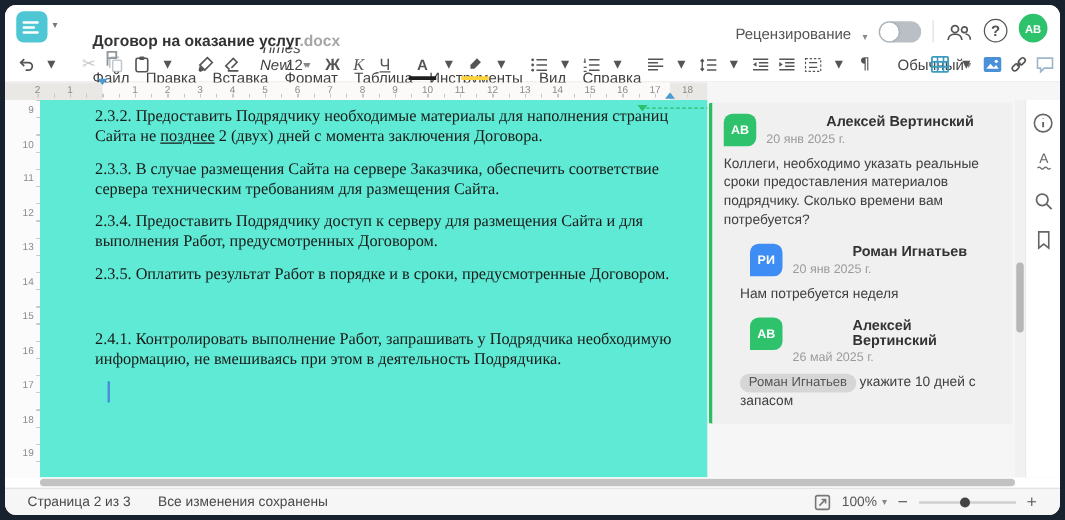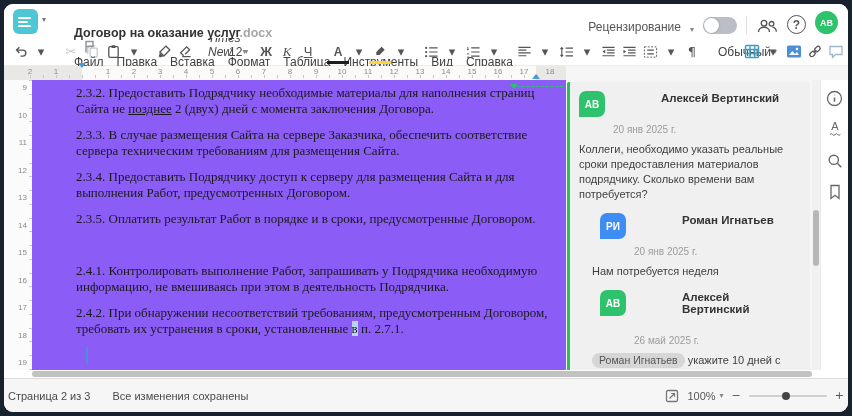--- a/index.html
+++ b/index.html
@@ -52,50 +52,50 @@
   .ind-left .t1 { width:0;height:0;border-left:4px solid transparent;border-right:4px solid transparent;border-top:5px solid #4a9ad4; }
   .ind-left .t2 { width:0;height:0;border-left:4px solid transparent;border-right:4px solid transparent;border-bottom:5px solid #4a9ad4; margin-top:1px; }
   .ind-right { position:absolute; left:528px; bottom:1px; width:0;height:0;border-left:4px solid transparent;border-right:4px solid transparent;border-bottom:5px solid #4a9ad4; }
   .ruler-east { position:absolute; left:562px; right:0; top:0; height:100%; background:#f6f6f6; }
 
   
   .main { flex:1 1 auto; position:relative; background:#e8e8e8; overflow:hidden; }
   .vruler { position:absolute; left:0; top:0; width:28px; height:100%; background:#fbfbfb; }
   .vr-ticks { position:absolute; right:0; top:0; width:3px; height:100%; background:repeating-linear-gradient(180deg,#c9c9c9 0 1px,transparent 1px 13.75px); }
   .vr-num { position:absolute; right:5px; font-size:8px; color:#8a8a8a; }
-  .page { position:absolute; left:28px; top:0; width:534px; height:100%; background:#8b5cf6; }
+  .page { position:absolute; left:28px; top:0; width:534px; height:100%; background:#5eead4; }
   .doc { position:absolute; left:44px; top:5px; width:478px; font-family:"Liberation Serif",serif; font-size:13px; line-height:16px; color:#1a1a1a; }
   .para { margin-bottom:10px; min-height:16px; }
   .para .u { text-decoration:underline; }
   .para .hl { background:#b8d4f2; }
   .cursor { width:2px; height:17px; background:#4a90d9; margin-left:10px; }
   .anchor { position:absolute; left:508px; top:6px; width:56px; border-top:1px dashed #2cc06a; }
   .anchor i { position:absolute; left:-2px; top:-3px; width:0;height:0; border-left:4px solid transparent; border-right:4px solid transparent; border-top:5px solid #2cc06a; }
 
   
   .panel { position:absolute; left:562px; top:0; width:246px; height:100%; background:#f6f6f6; }
   .card { position:absolute; left:1px; top:2px; width:243px; background:#f0f0f0; border-left:3px solid #24c161; border-radius:2px; padding:9px 10px 10px 9px; }
   .chead { display:flex; gap:8px; align-items:flex-start; }
   .cavatar { width:26px; height:26px; border-radius:7px 7px 7px 0; color:#fff; font-size:10px; font-weight:bold; display:flex; align-items:center; justify-content:center; flex:0 0 auto; }
   .cname { font-size:11.5px; font-weight:bold; color:#333; padding-top:1px;margin-left:48px; }
-  .cdate { font-size:10px; color:#9b9b9b; margin-top:20px; }
+  .cdate { font-size:10px; color:#9b9b9b; margin-top:2px; }
   .ctext { font-size:11px; line-height:15px; color:#404040; margin-top:7px; }
   .citem.reply { margin-top:11px; margin-left:13px; }
   .citem.reply .chead { margin-left:8px; }
   .mention { display:inline-block; background:#d6d6d6; border-radius:9px; padding:0px 7px; font-size:10.5px; color:#555; margin-right:3px; }
 
   .vscroll { position:absolute; left:808px; top:0; width:8px; height:100%; background:#f1f1f1; }
   .vscroll b { position:absolute; left:1px; top:130px; width:6px; height:56px; background:#b7b7b7; border-radius:3px; }
   .sidebar { position:absolute; left:816px; right:0; top:0; height:100%; background:#fff; border-left:1px solid #ebebeb; }
   .sb-ic { position:absolute; left:50%; transform:translateX(-50%); width:20px; height:20px; display:flex; align-items:center; justify-content:center; }
 
   
   .hscroll { height:8px; background:#fff; position:relative; flex:0 0 auto; }
   .hscroll b { position:absolute; left:28px; top:1px; width:780px; height:6px; background:#c2c2c2; border-radius:3px; }
-  .status { height:34px; background:#f6f6f6; border-top:1px solid #dcdcdc; display:flex; align-items:center; font-size:11px; color:#4a4a4a; padding:0 4px; gap:22px; flex:0 0 auto; }
+  .status { height:22px; background:#f6f6f6; border-top:1px solid #dcdcdc; display:flex; align-items:center; font-size:11px; color:#4a4a4a; padding:0 18px; gap:22px; flex:0 0 auto; }
   .status .right { margin-left:auto; display:flex; align-items:center; gap:8px; color:#555; }
   .slider { width:78px; height:2px; background:#cfcfcf; border-radius:1px; position:relative; }
   .slider b { position:absolute; left:42%; top:-3px; width:8px; height:8px; background:#444; border-radius:50%; }
   .zoomtxt { display:flex; align-items:center; gap:4px; }
   svg { display:block; }
 </style>
 </head>
 <body>
 
 <div class="window">
@@ -343,21 +343,20 @@
       </div>
 
     <div class="page">
       <div class="doc" id="docbody">
           <div class="para"><span>2.3.2. Предоставить Подрядчику необходимые материалы для наполнения страниц Сайта не </span><span class="u">позднее</span><span> 2 (двух) дней с момента заключения Договора.</span></div>
           <div class="para"><span>2.3.3. В случае размещения Сайта на сервере Заказчика, обеспечить соответствие сервера техническим требованиям для размещения Сайта.</span></div>
           <div class="para"><span>2.3.4. Предоставить Подрядчику доступ к серверу для размещения Сайта и для выполнения Работ, предусмотренных Договором.</span></div>
           <div class="para"><span>2.3.5. Оплатить результат Работ в порядке и в сроки, предусмотренные Договором.</span></div>
           <div class="para"></div>
           <div class="para"><span>2.4.1. Контролировать выполнение Работ, запрашивать у Подрядчика необходимую информацию, не вмешиваясь при этом в деятельность Подрядчика.</span></div>
-          <div class="para"><span>2.4.2. При обнаружении несоответствий требованиям, предусмотренным Договором, требовать их устранения в сроки, установленные </span><span class="hl">в</span><span> п. 2.7.1.</span></div>
           <div class="cursor"></div>
         </div>
     </div>
     <div class="anchor">
         <i></i>
       </div>
 
     <div class="panel">
       <div class="card" id="thread">
           <div class="citem">

